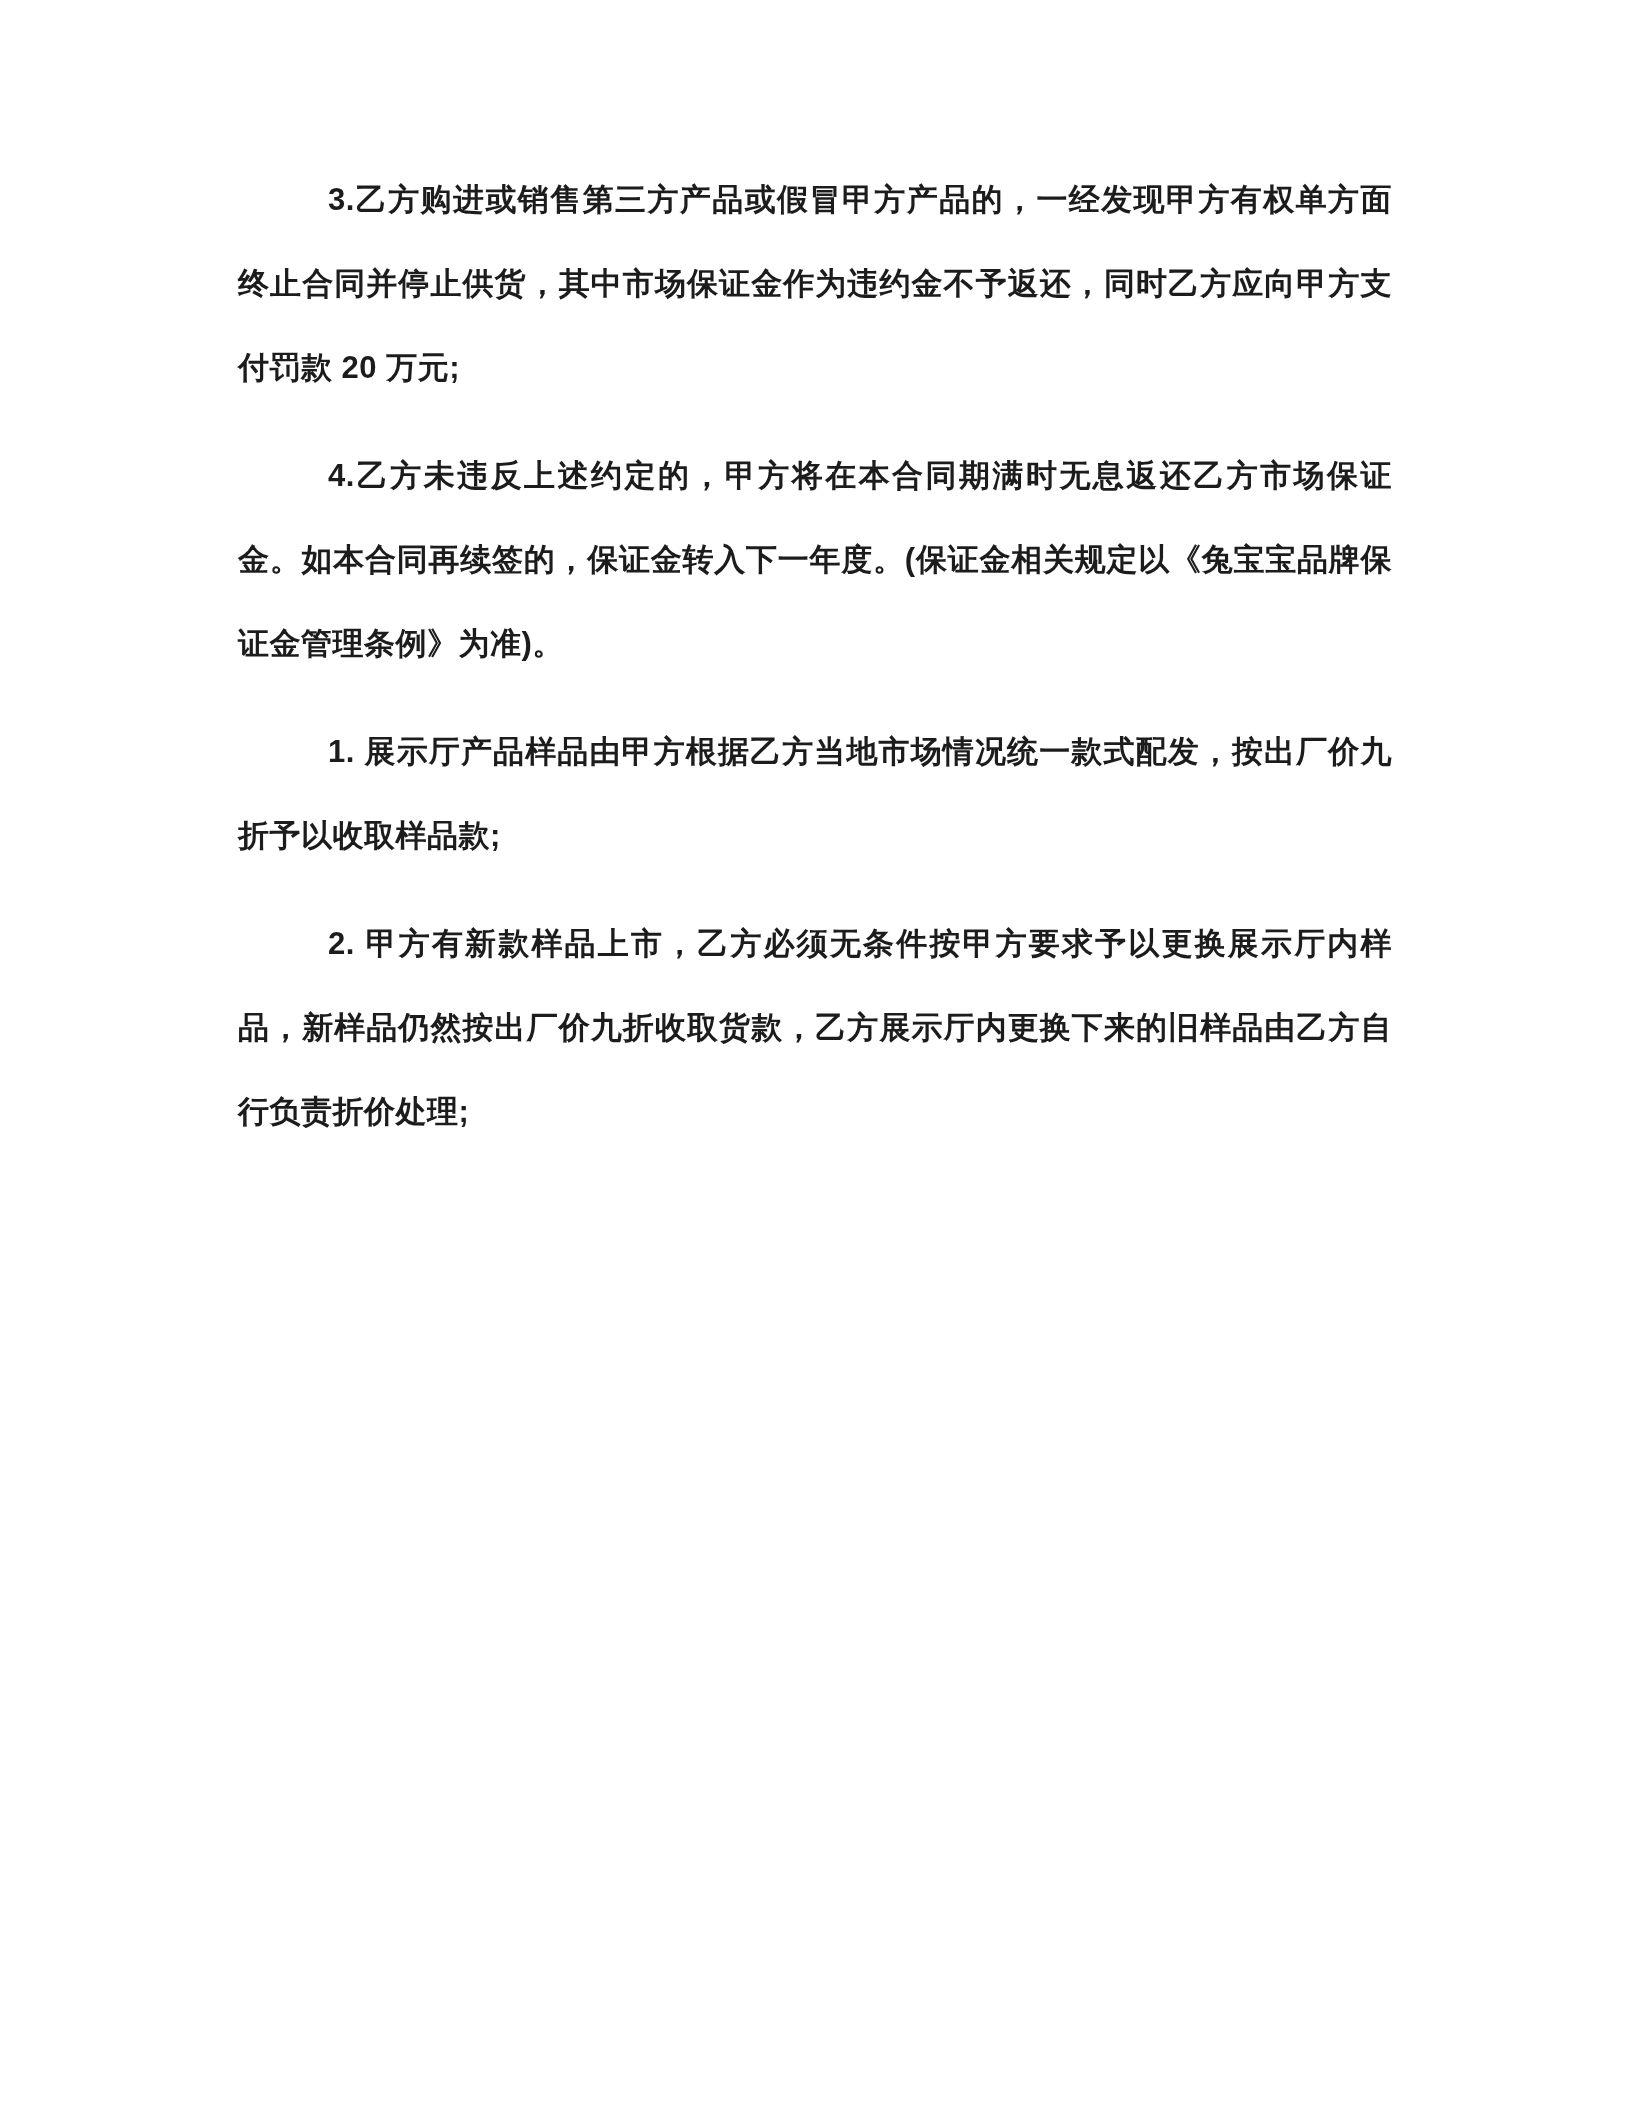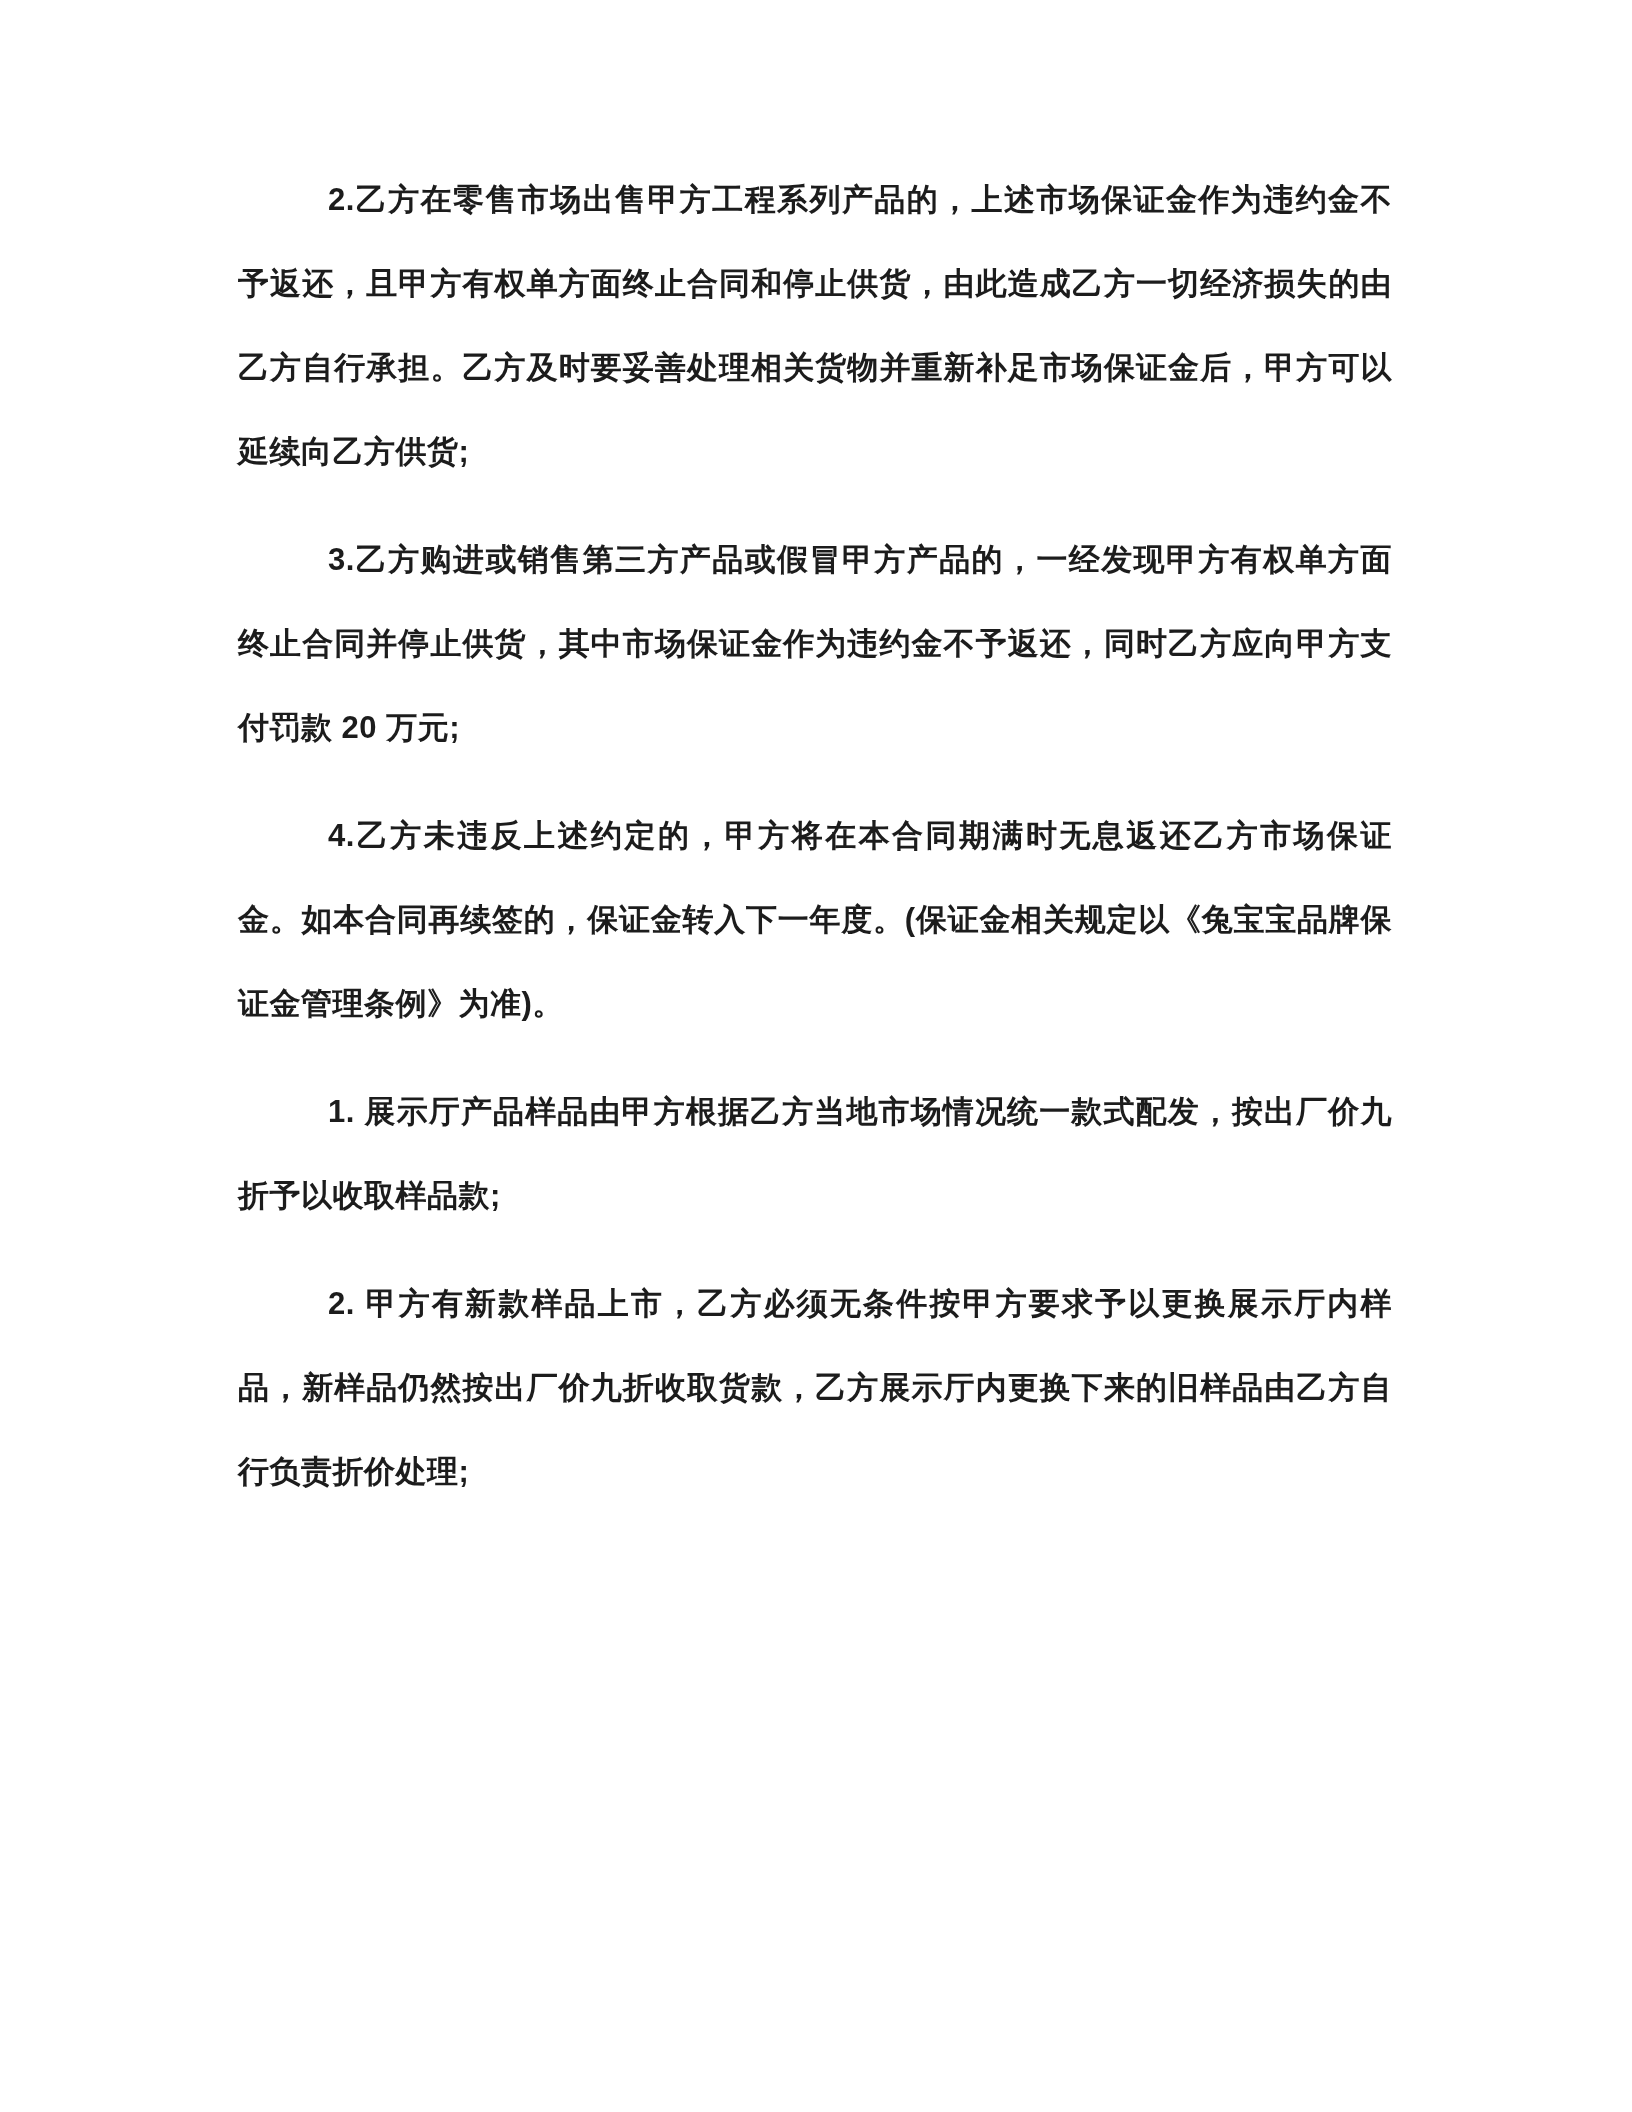--- a/index.html
+++ b/index.html
@@ -40,21 +40,20 @@
     margin: 0 0 24px 0;
   }
 </style>
 </head>
 <body>
 
 <div class="page">
   <div class="content">
 
 
-    <p class="para">2.乙方在零售市场出售甲方工程系列产品的，上述市场保证金作为违约金不予返还，且甲方有权单方面终止合同和停止供货，由此造成乙方一切经济损失的由乙方自行承担。乙方及时要妥善处理相关货物并重新补足市场保证金后，甲方可以延续向乙方供货;</p>
 
     <p class="para">3.乙方购进或销售第三方产品或假冒甲方产品的，一经发现甲方有权单方面终止合同并停止供货，其中市场保证金作为违约金不予返还，同时乙方应向甲方支付罚款 20 万元;</p>
 
     <p class="para">4.乙方未违反上述约定的，甲方将在本合同期满时无息返还乙方市场保证金。如本合同再续签的，保证金转入下一年度。(保证金相关规定以《兔宝宝品牌保证金管理条例》为准)。</p>
 
 
     <p class="para">1. 展示厅产品样品由甲方根据乙方当地市场情况统一款式配发，按出厂价九折予以收取样品款;</p>
 
     <p class="para">2. 甲方有新款样品上市，乙方必须无条件按甲方要求予以更换展示厅内样品，新样品仍然按出厂价九折收取货款，乙方展示厅内更换下来的旧样品由乙方自行负责折价处理;</p>
 

